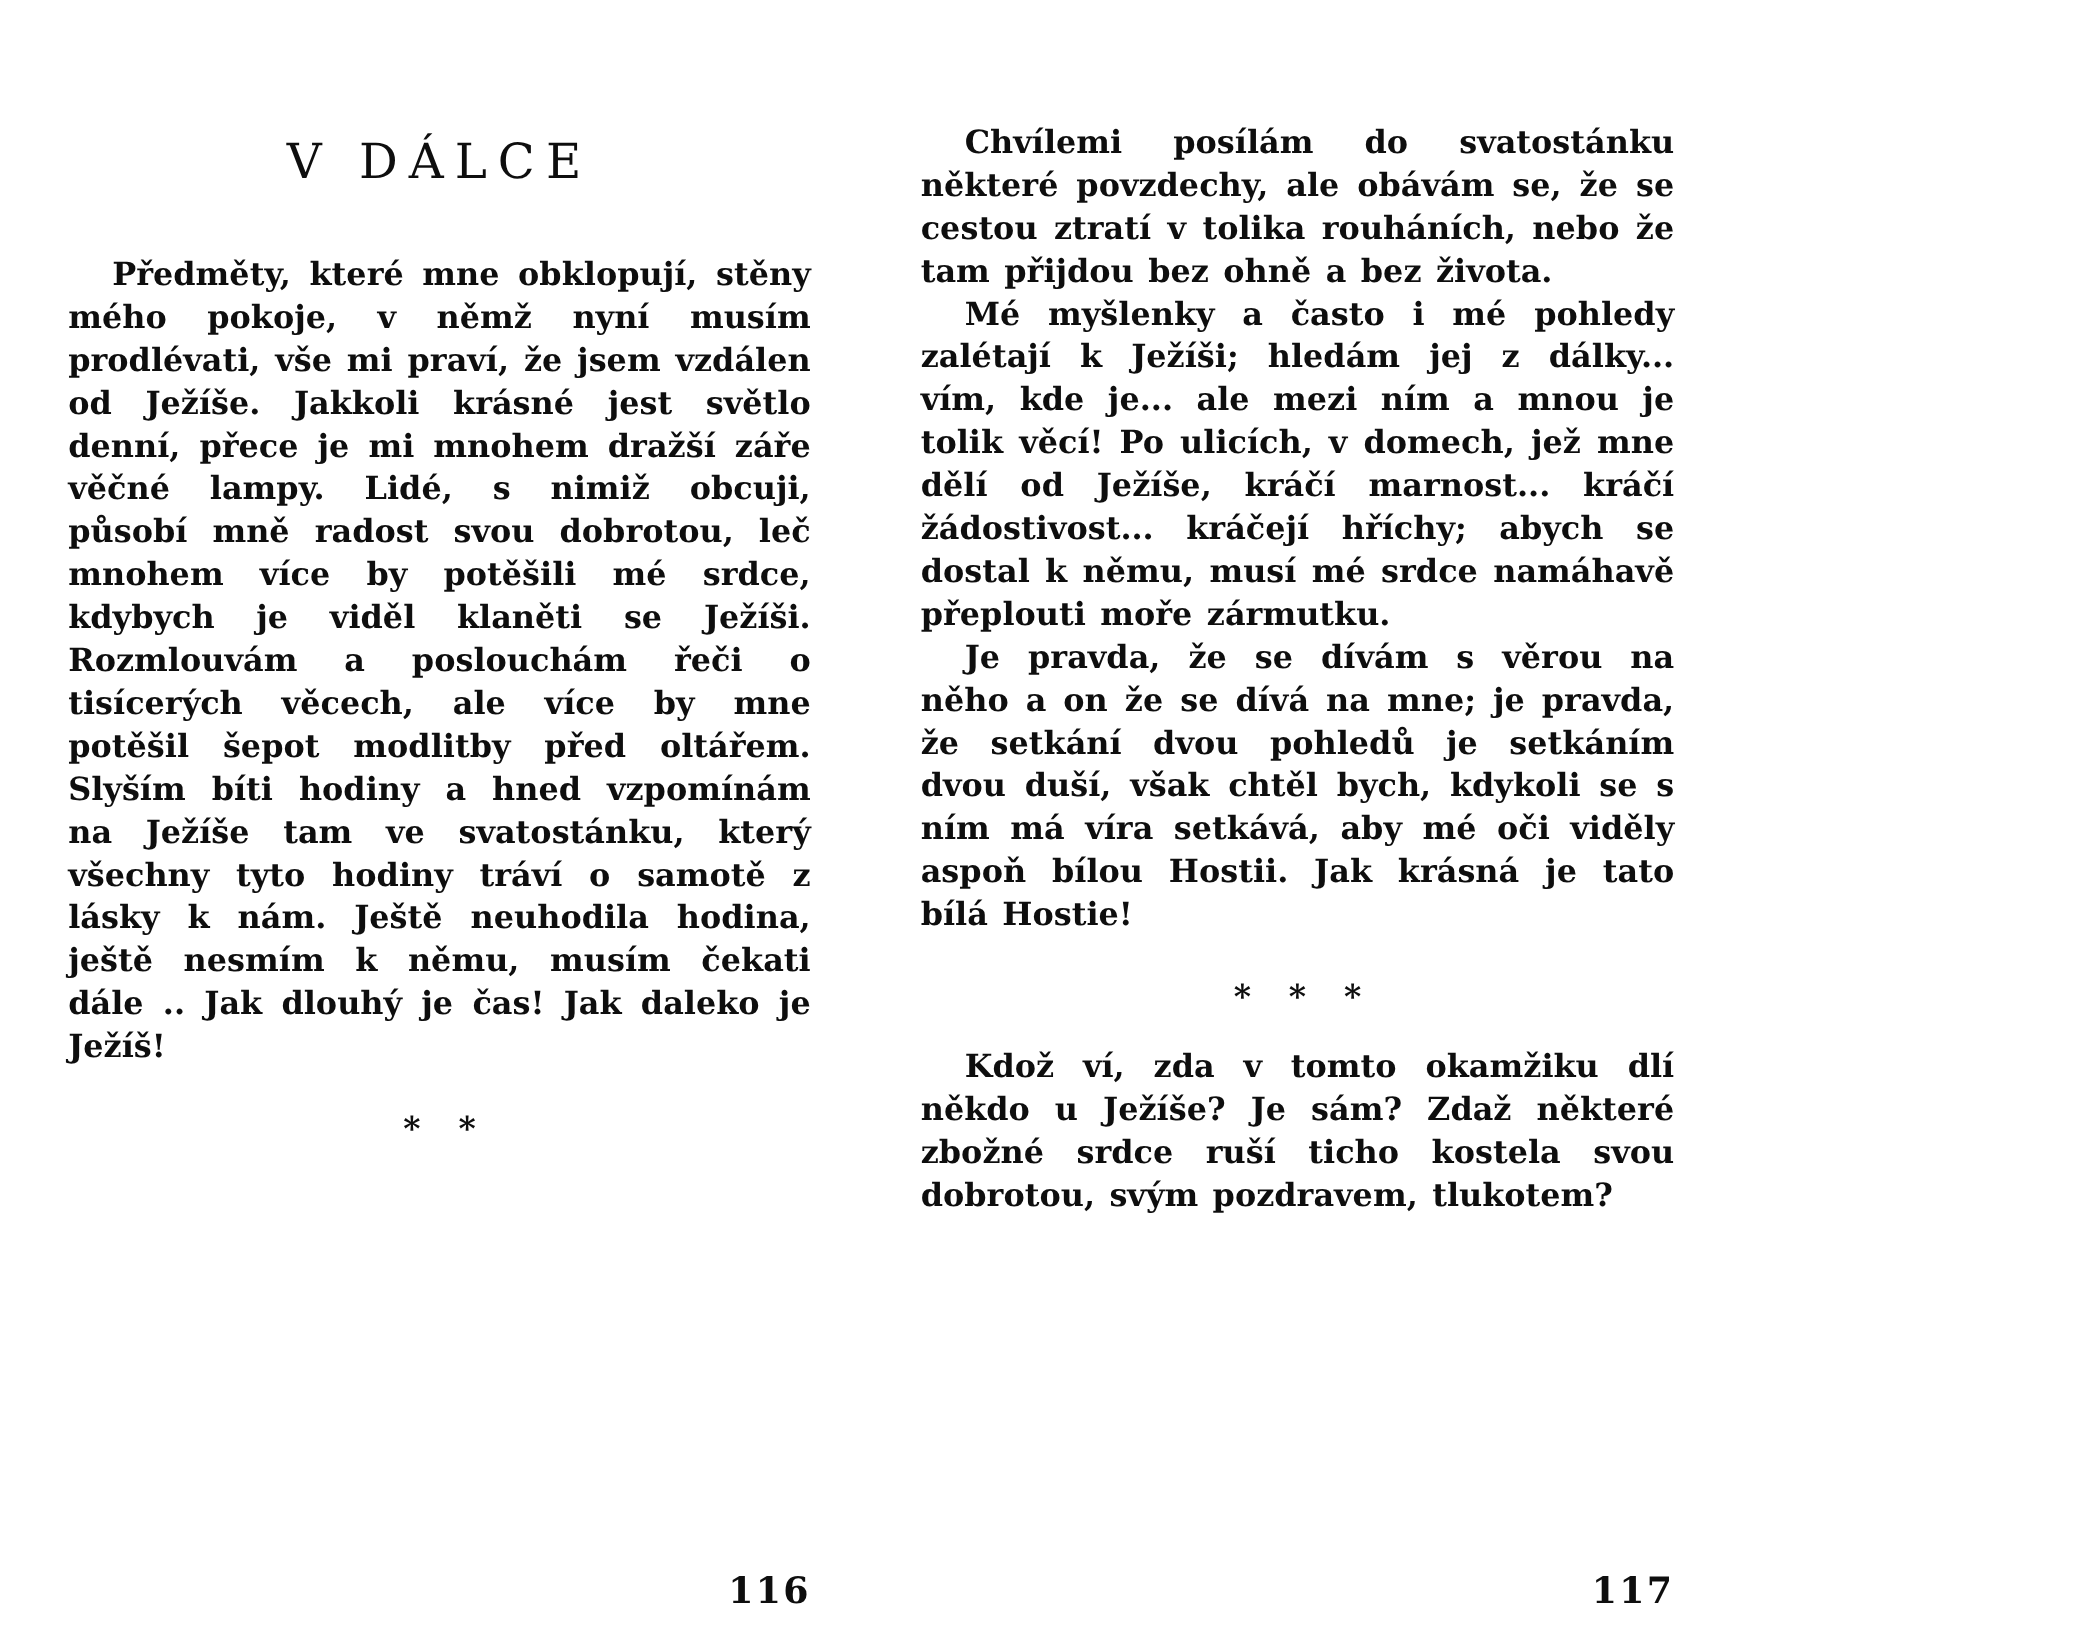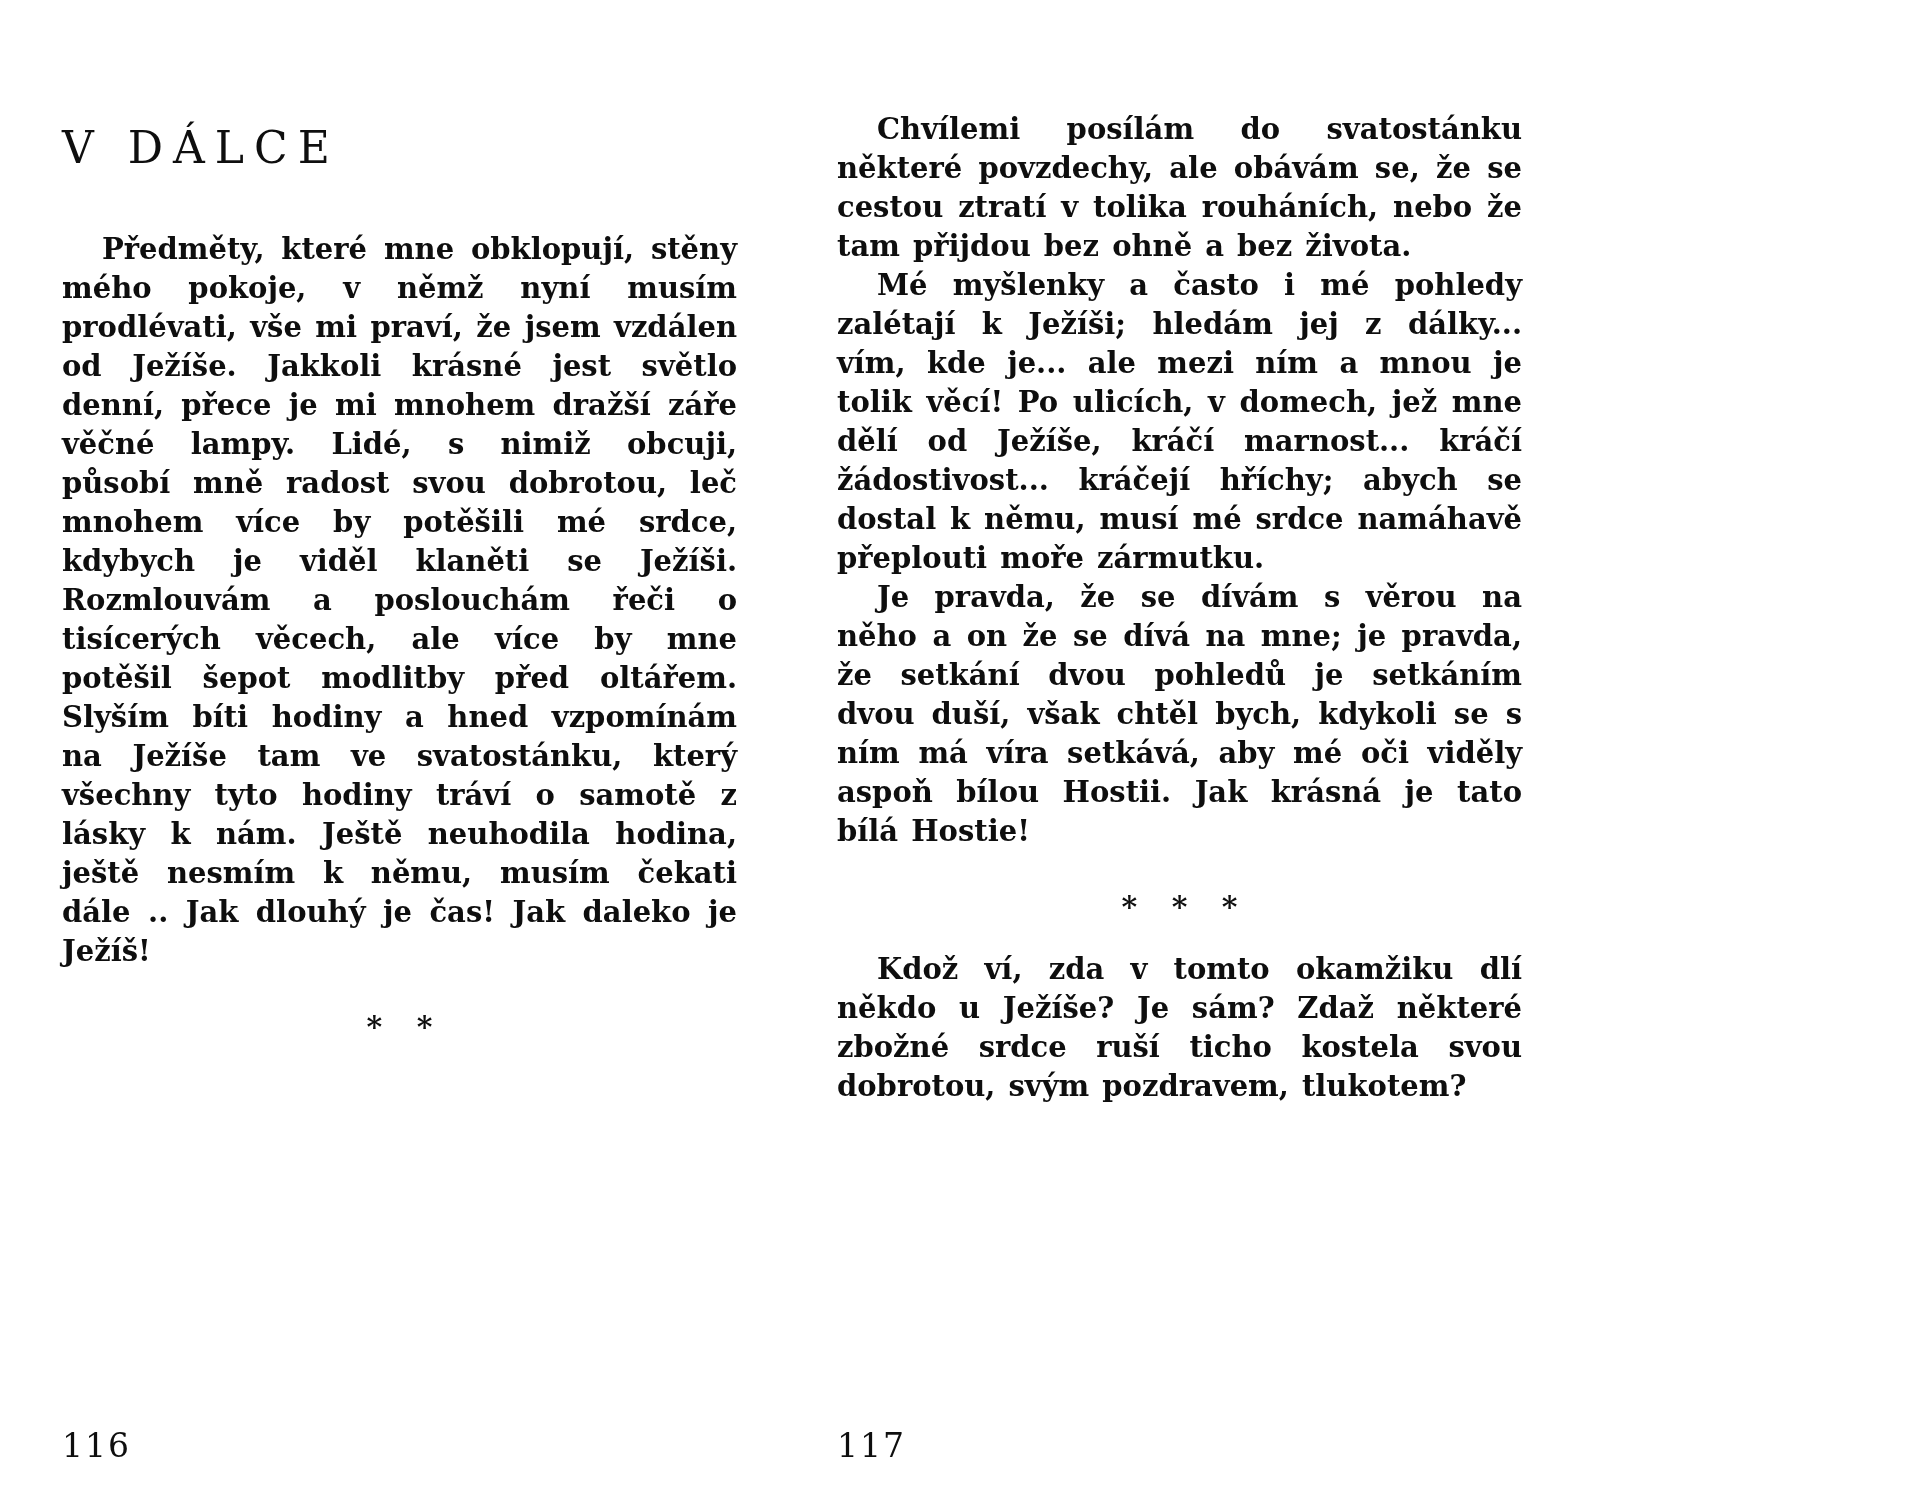--- a/index.html
+++ b/index.html
@@ -27,20 +27,21 @@
   .col.left {
     width: 675px;
     margin-left: 62px;
   }
   .col.right {
     width: 685px;
     margin-left: 100px;
   }
   .title {
     margin: 14px 0 58px 0;
+    text-align: center;
     font-size: 44px;
     font-weight: 400;
     letter-spacing: 10px;
     line-height: 1.1;
   }
   .para {
     margin: 0;
     font-size: 29px;
     line-height: 39px;
     font-weight: 700;
@@ -53,23 +54,23 @@
     font-size: 30px;
     font-weight: 700;
     word-spacing: 24px;
     margin: 38px 0 26px 0;
   }
   .pagenum {
     position: absolute;
     bottom: 36px;
     left: 0;
     right: 0;
-    text-align: left;
+    text-align: right;
     font-size: 33px;
-    font-weight: 400;
+    font-weight: 700;
     letter-spacing: 2px;
   }
 </style>
 </head>
 <body>
 
 <div class="spread">
 
   <div class="col left">
     <h1 class="title">V DÁLCE</h1>

